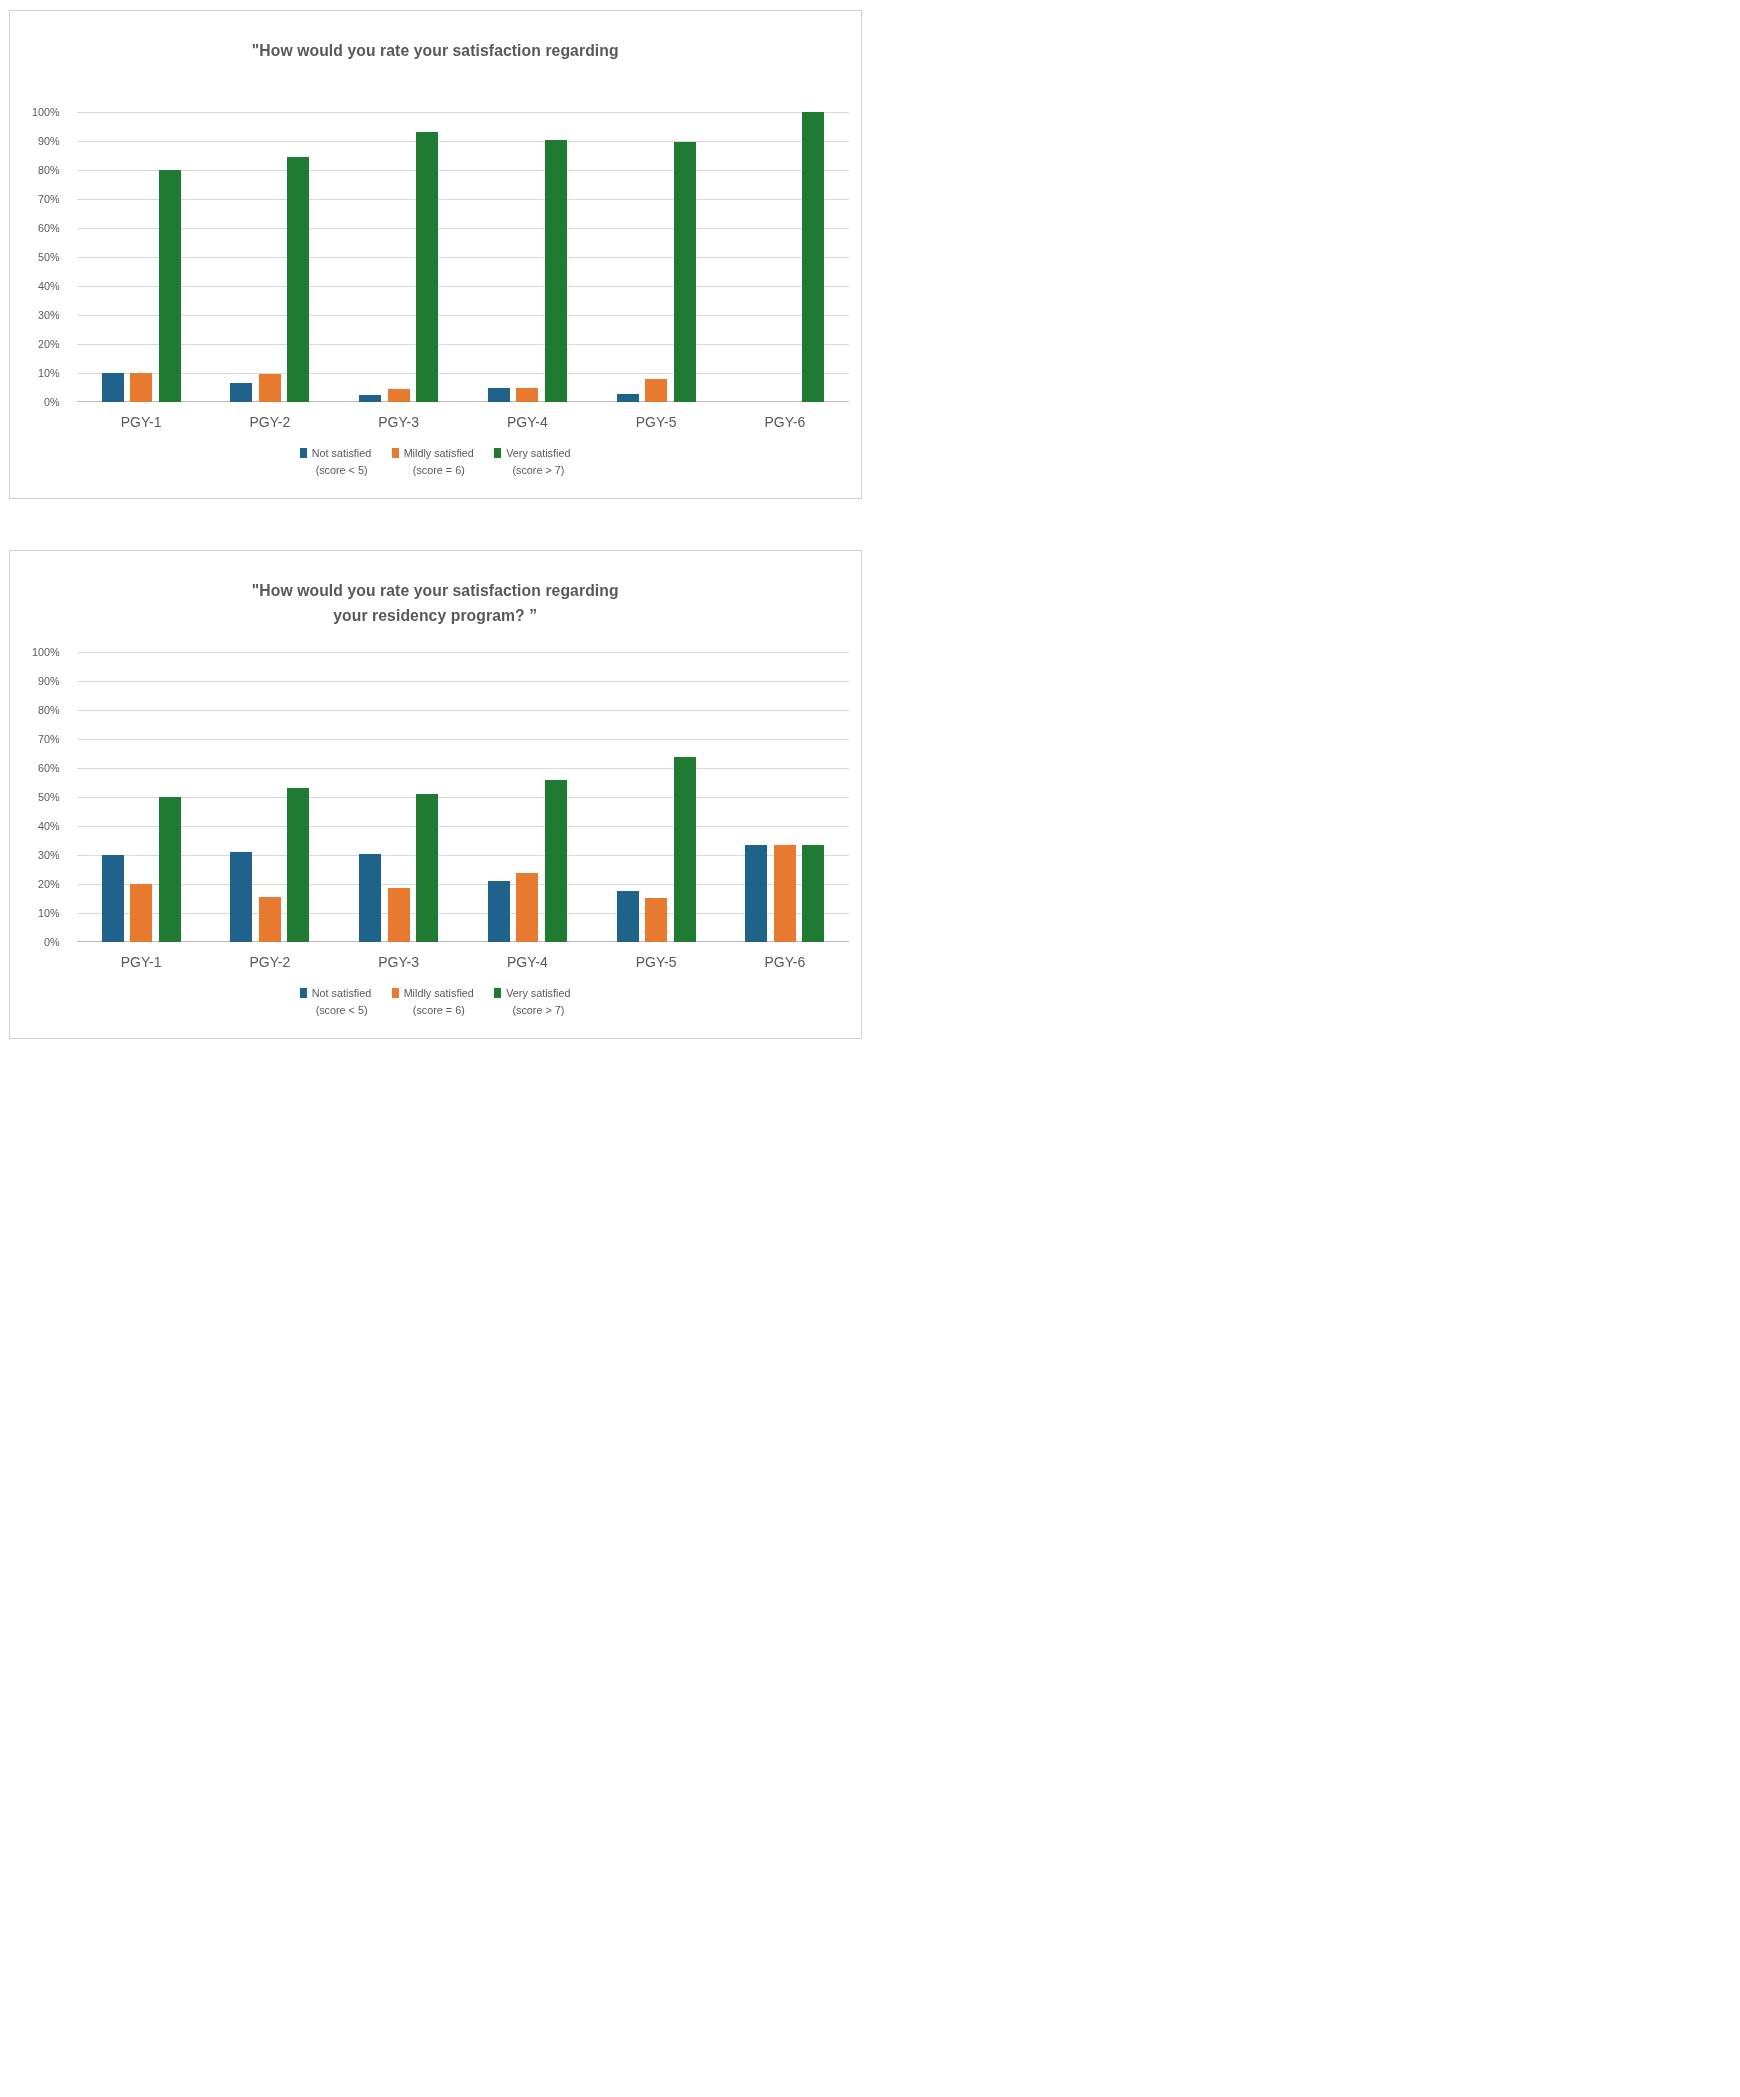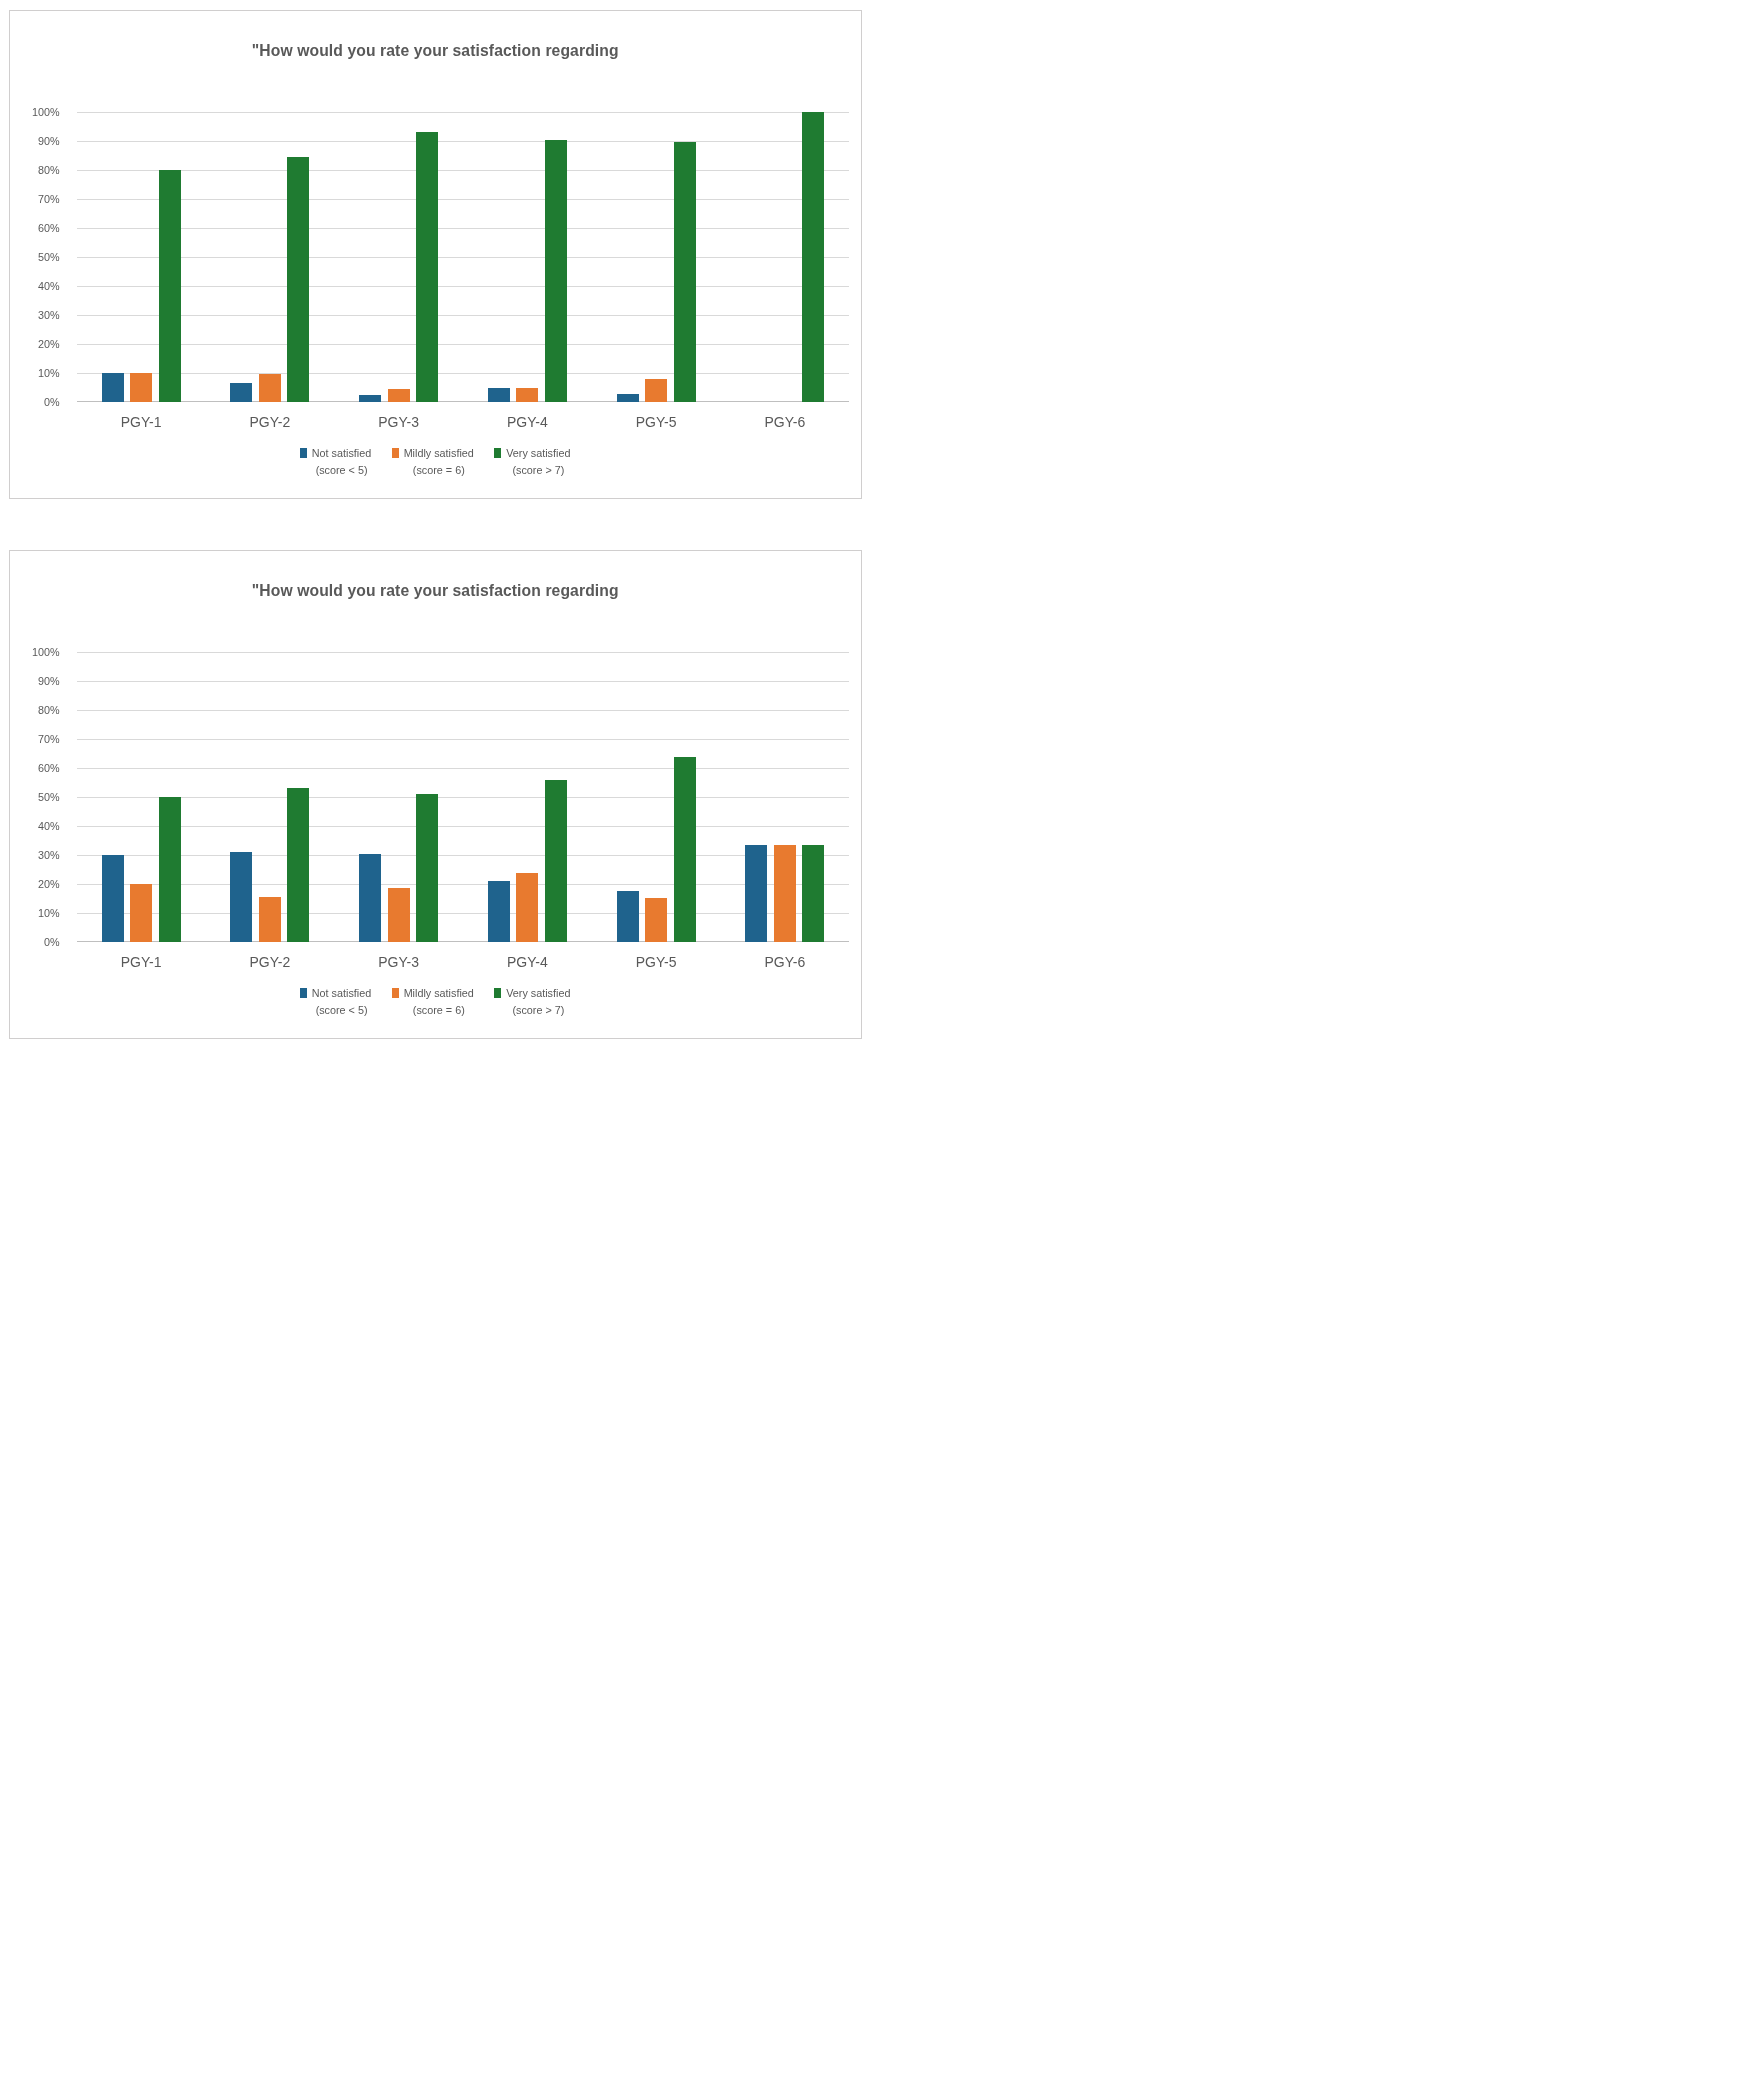--- a/index.html
+++ b/index.html
@@ -219,20 +219,21 @@
           <span>Very satisfied</span>
         </div>
         <div class="legend-sub">(score &gt; 7)</div>
       </div>
     </div>
 </section>
 
 <section class="panel" id="chart-1">
   <h2 class="chart-title">
     <span class="tl">"How would you rate your satisfaction regarding</span>
+    <span class="tl">your residency program? ”</span>
   </h2>
   <div class="y-axis">
       <div class="y-tick" style="top: 100%;">0%</div>
       <div class="y-tick" style="top: 90%;">10%</div>
       <div class="y-tick" style="top: 80%;">20%</div>
       <div class="y-tick" style="top: 70%;">30%</div>
       <div class="y-tick" style="top: 60%;">40%</div>
       <div class="y-tick" style="top: 50%;">50%</div>
       <div class="y-tick" style="top: 40%;">60%</div>
       <div class="y-tick" style="top: 30%;">70%</div>

